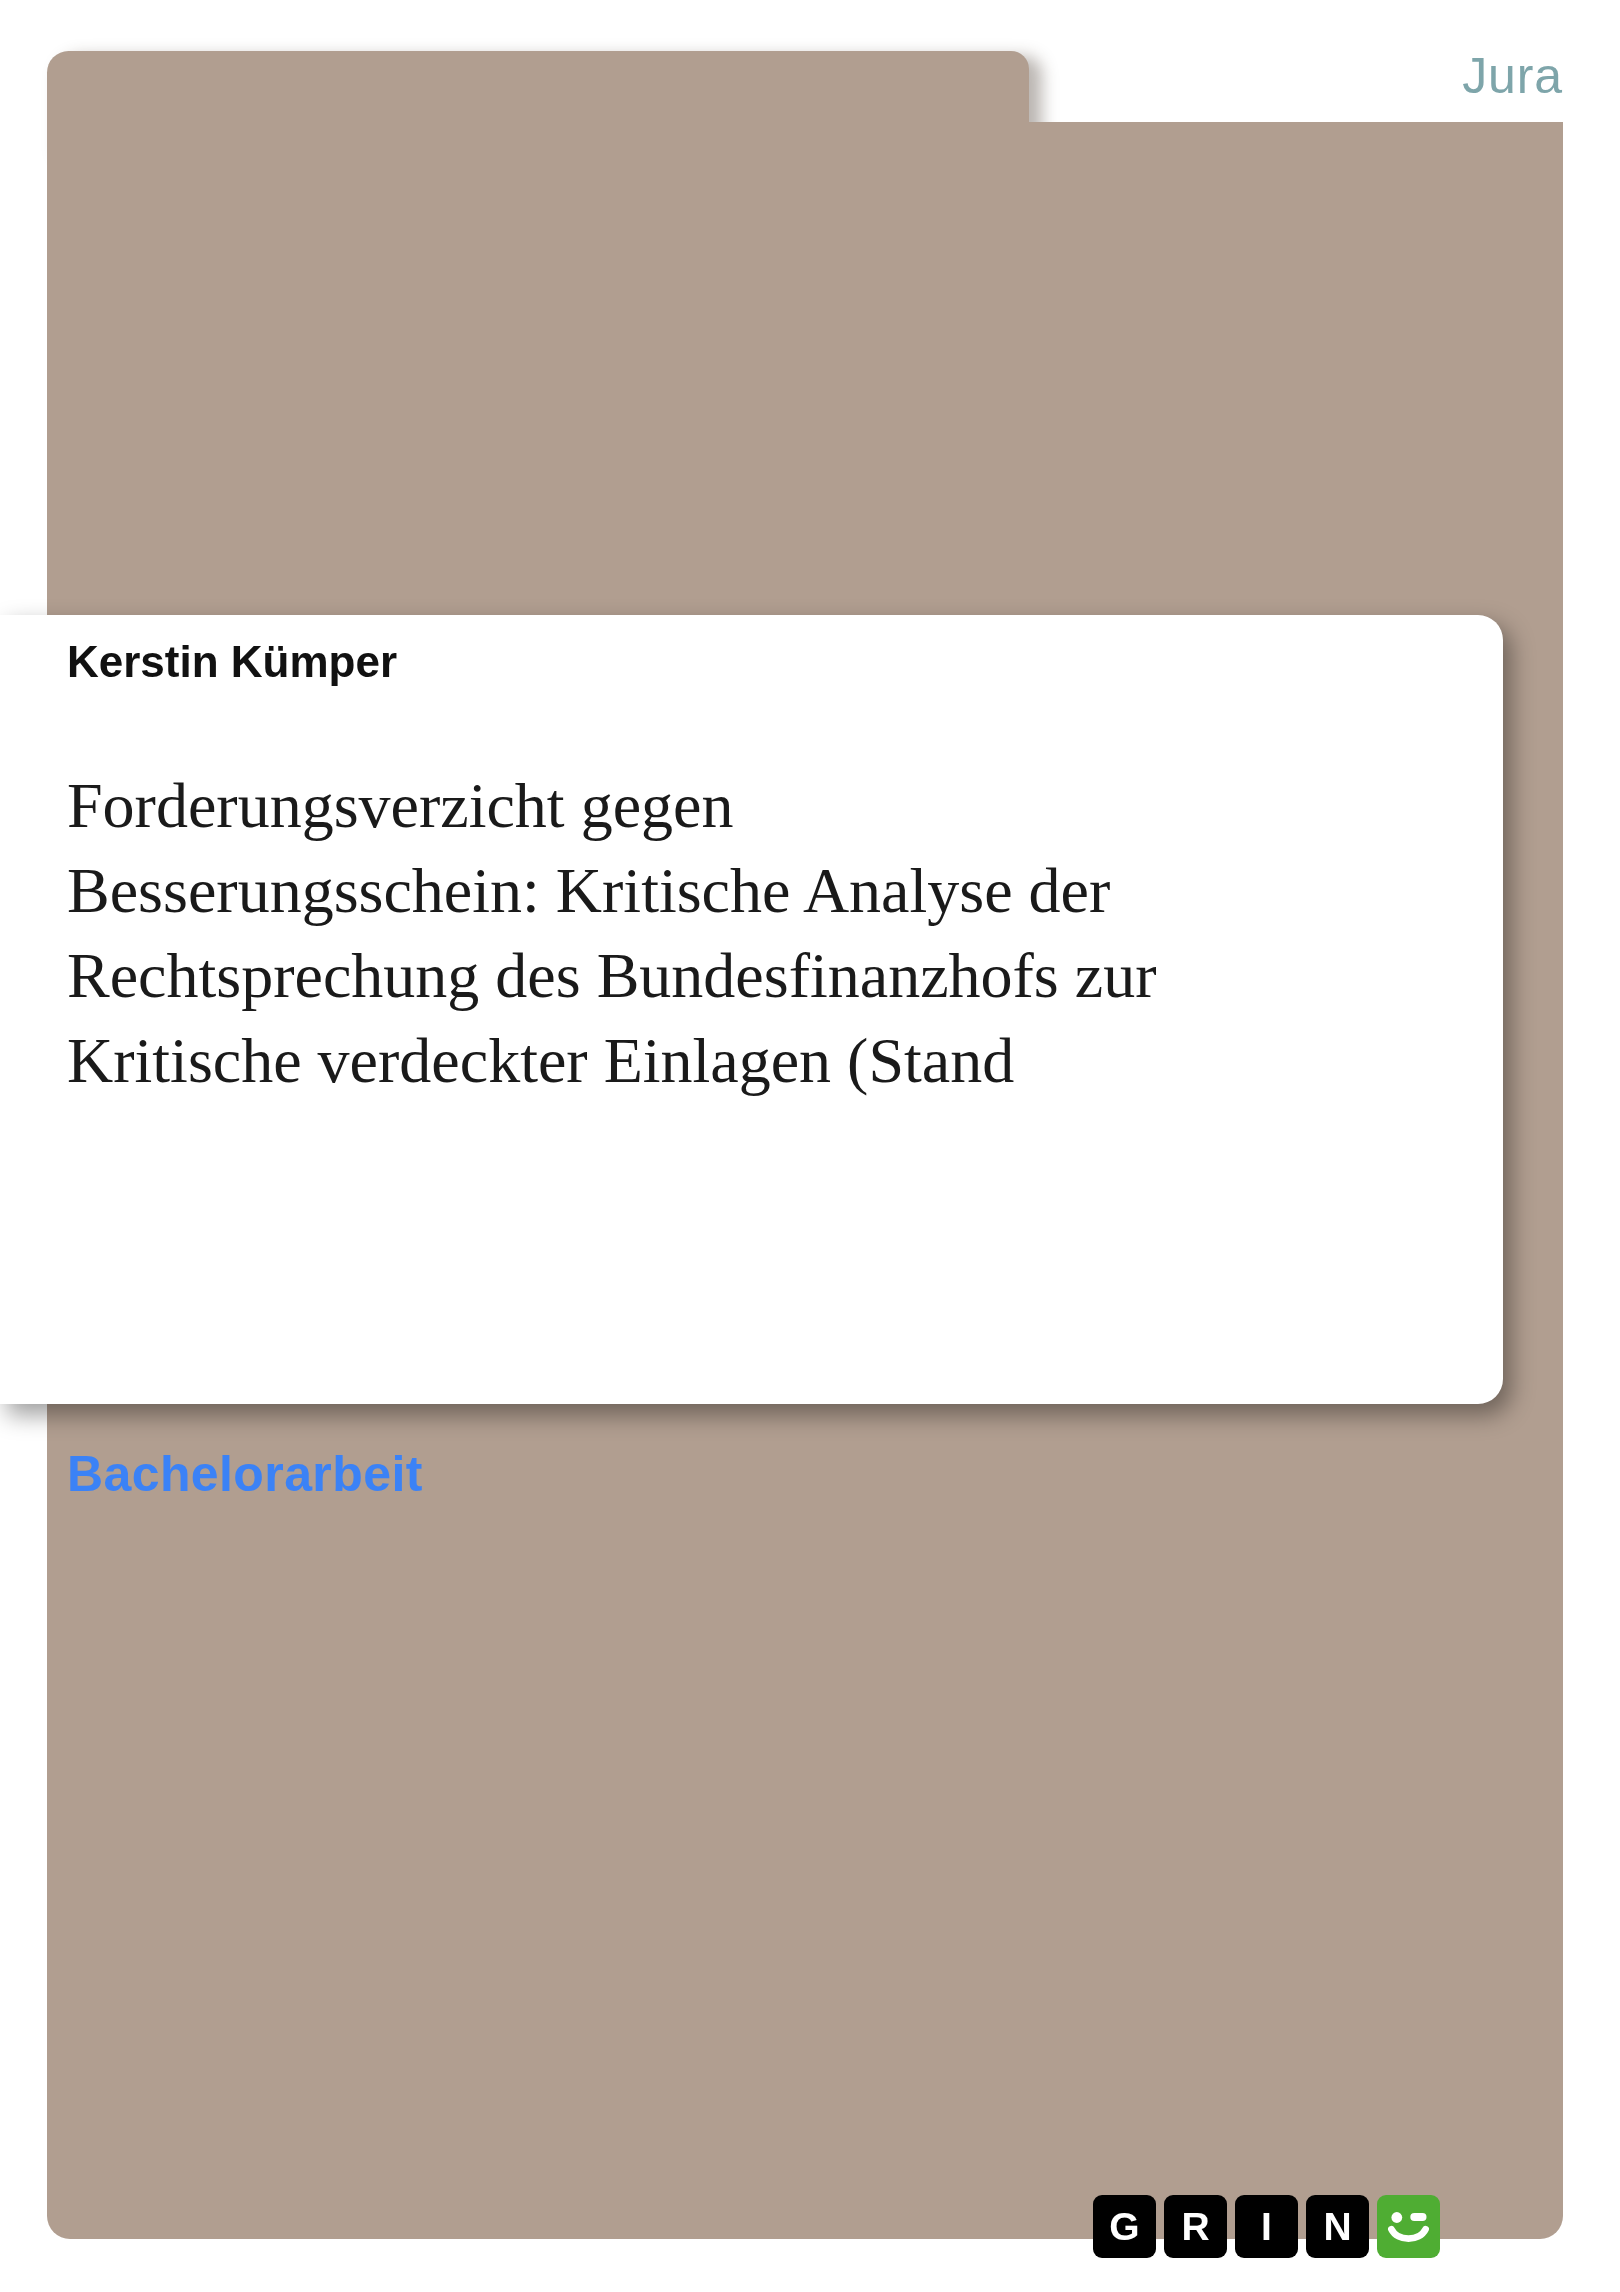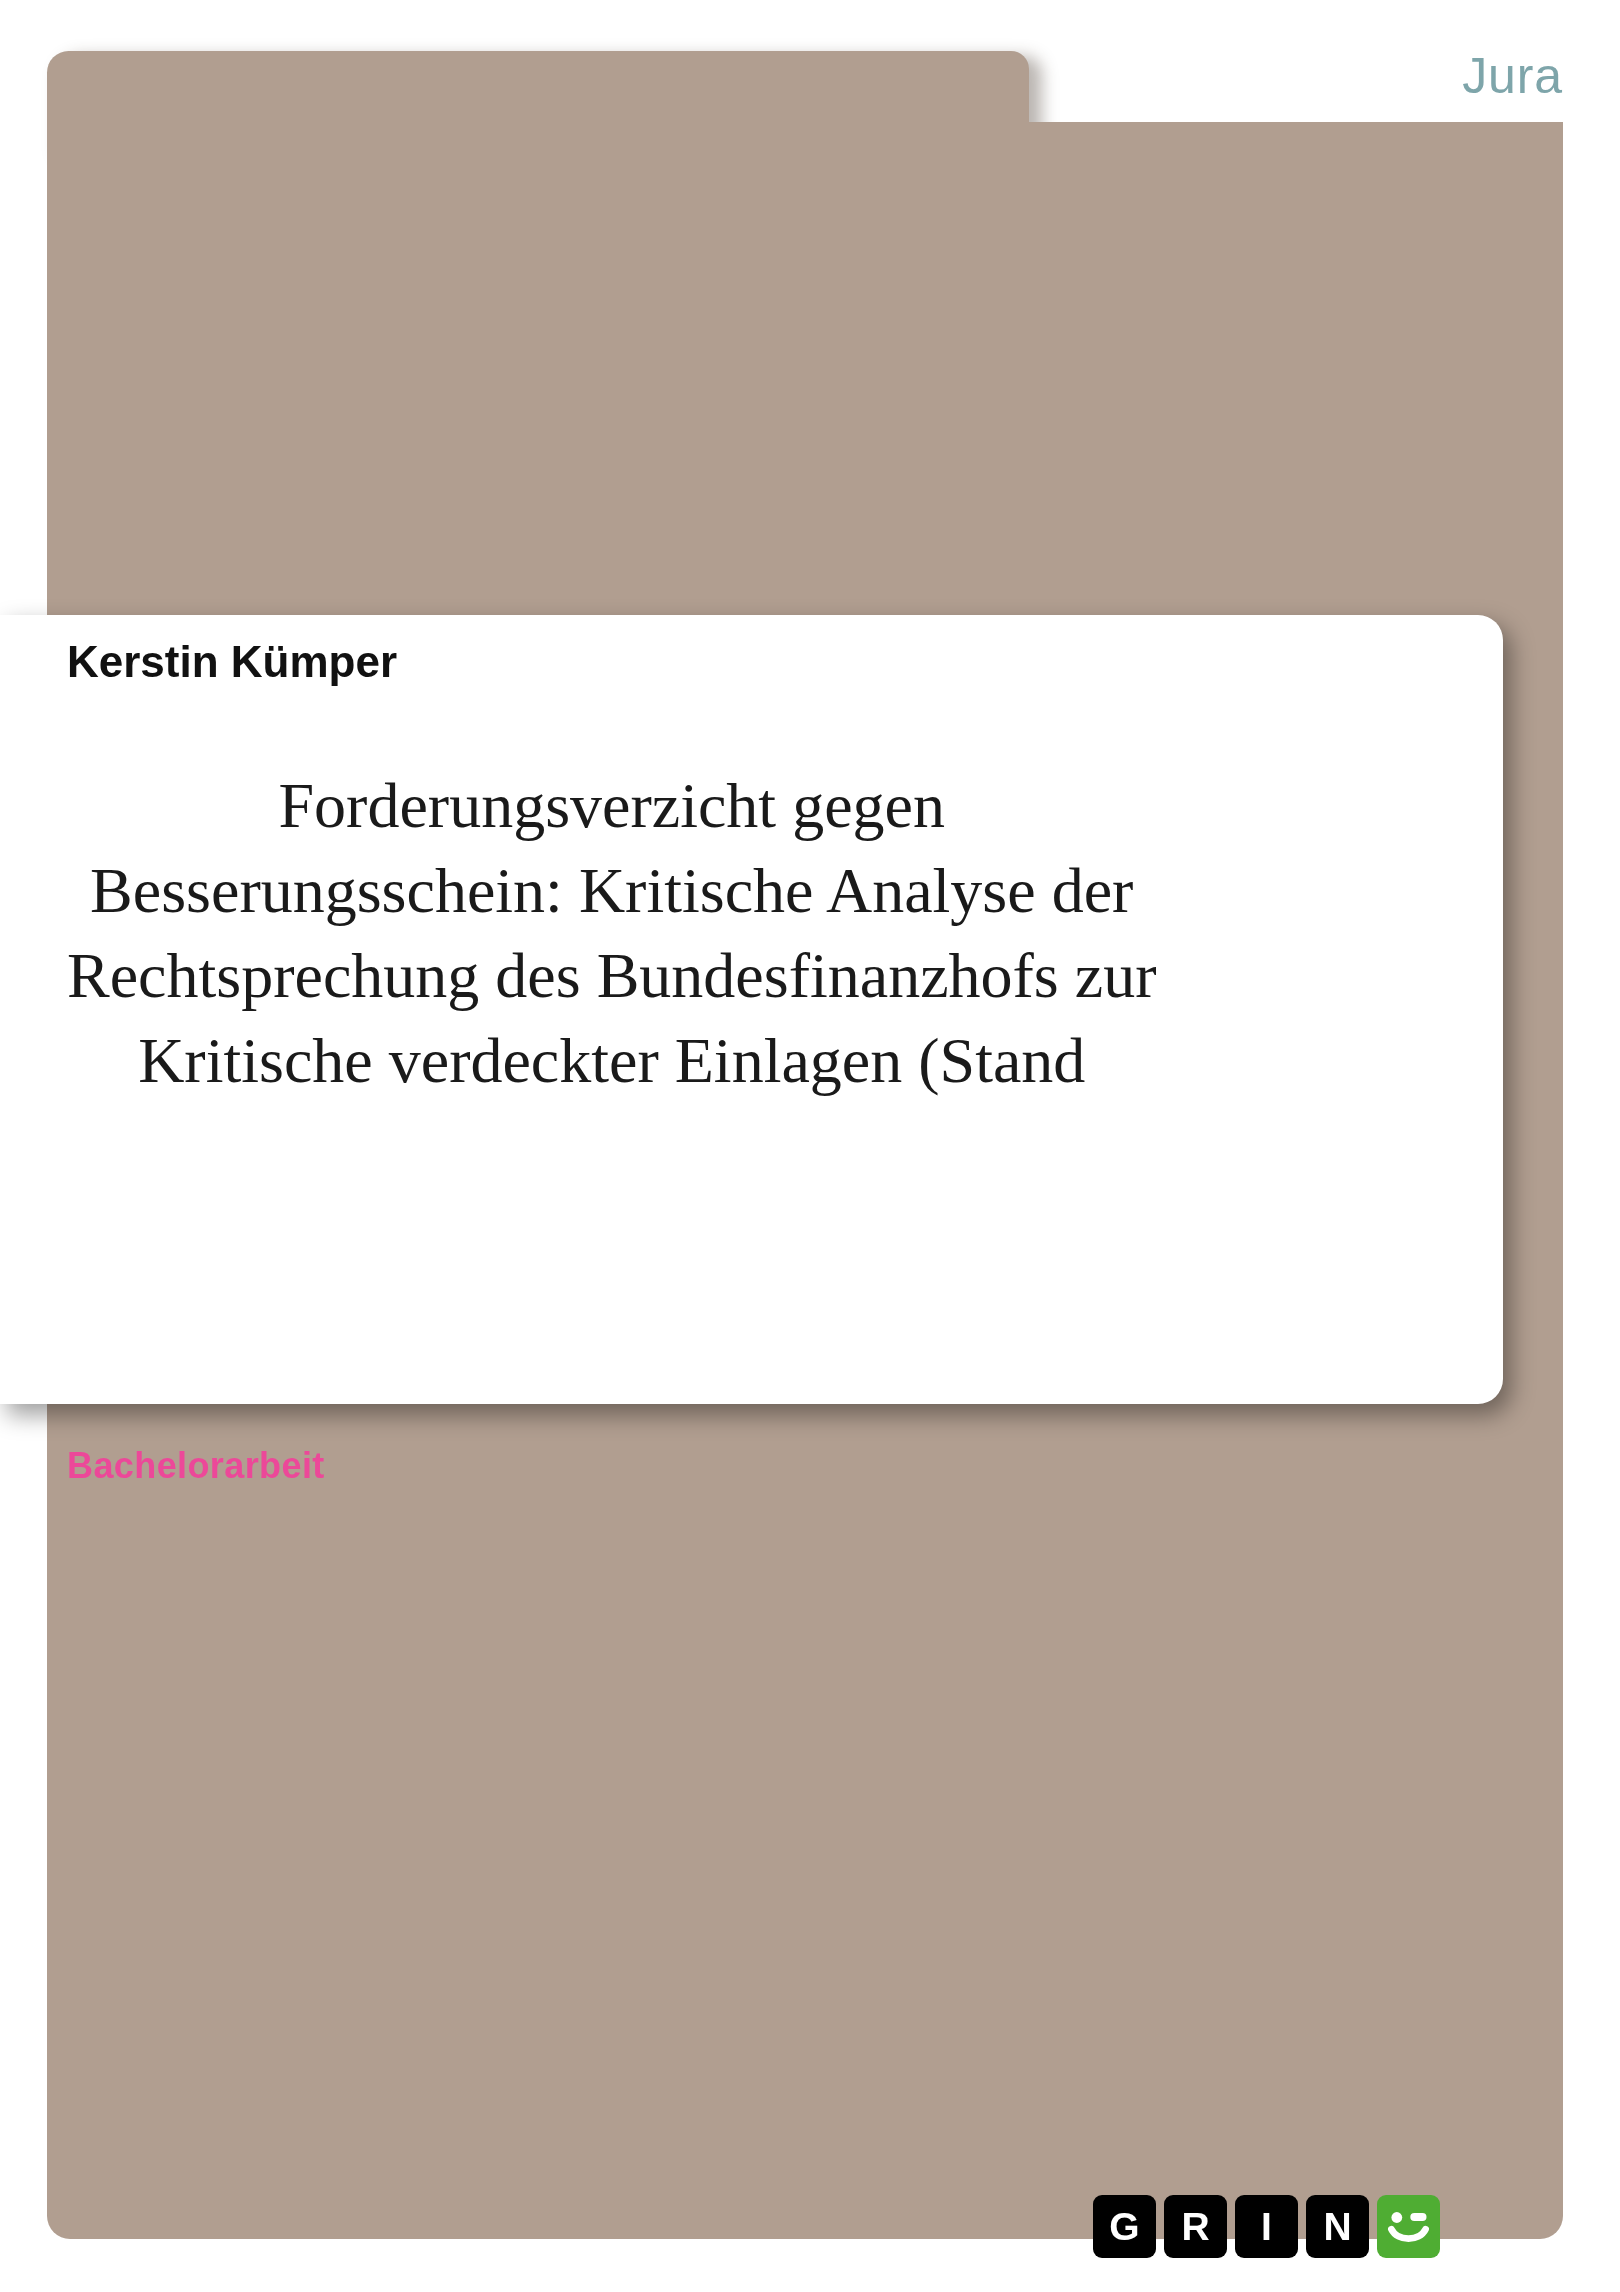--- a/index.html
+++ b/index.html
@@ -2,21 +2,20 @@
 <html style="font-size:14.3px"><head>
 <meta charset="utf-8">
 <style>
   html,body{margin:0;padding:0;background:#ffffff;}
   .page{
     position:relative;
     width:1620px;height:2293px;
     background:#ffffff;
     overflow:hidden;
     font-family:"Liberation Sans", sans-serif;
-    text-align:center;
   }
   
   .tan-tab{
     position:absolute;
     left:47px;top:51px;
     width:982px;height:99px;
     background:#B19E90;
     border-radius:21.5px 18px 0 0;
     box-shadow:12.5px 5.4px 16px rgba(60,45,35,0.35);
   }
@@ -59,23 +58,23 @@
     font-family:"Liberation Serif", serif;
     font-size:64px;
     line-height:85px;
     color:#1a1a1a;
   }
   .doc-title .title-line{white-space:nowrap;}
   
   .doc-type-label{
     position:absolute;
     left:67px;top:1445px;
-    font-size:36px;
+    font-size:50px;
     font-weight:700;
-    color:#ec4899;
+    color:#3b82f6;
     letter-spacing:0.4px;
   }
   
   .grin-logo{
     position:absolute;
     left:1093px;top:2195px;
     display:flex;
     gap:8px;
   }
   .logo-box{

